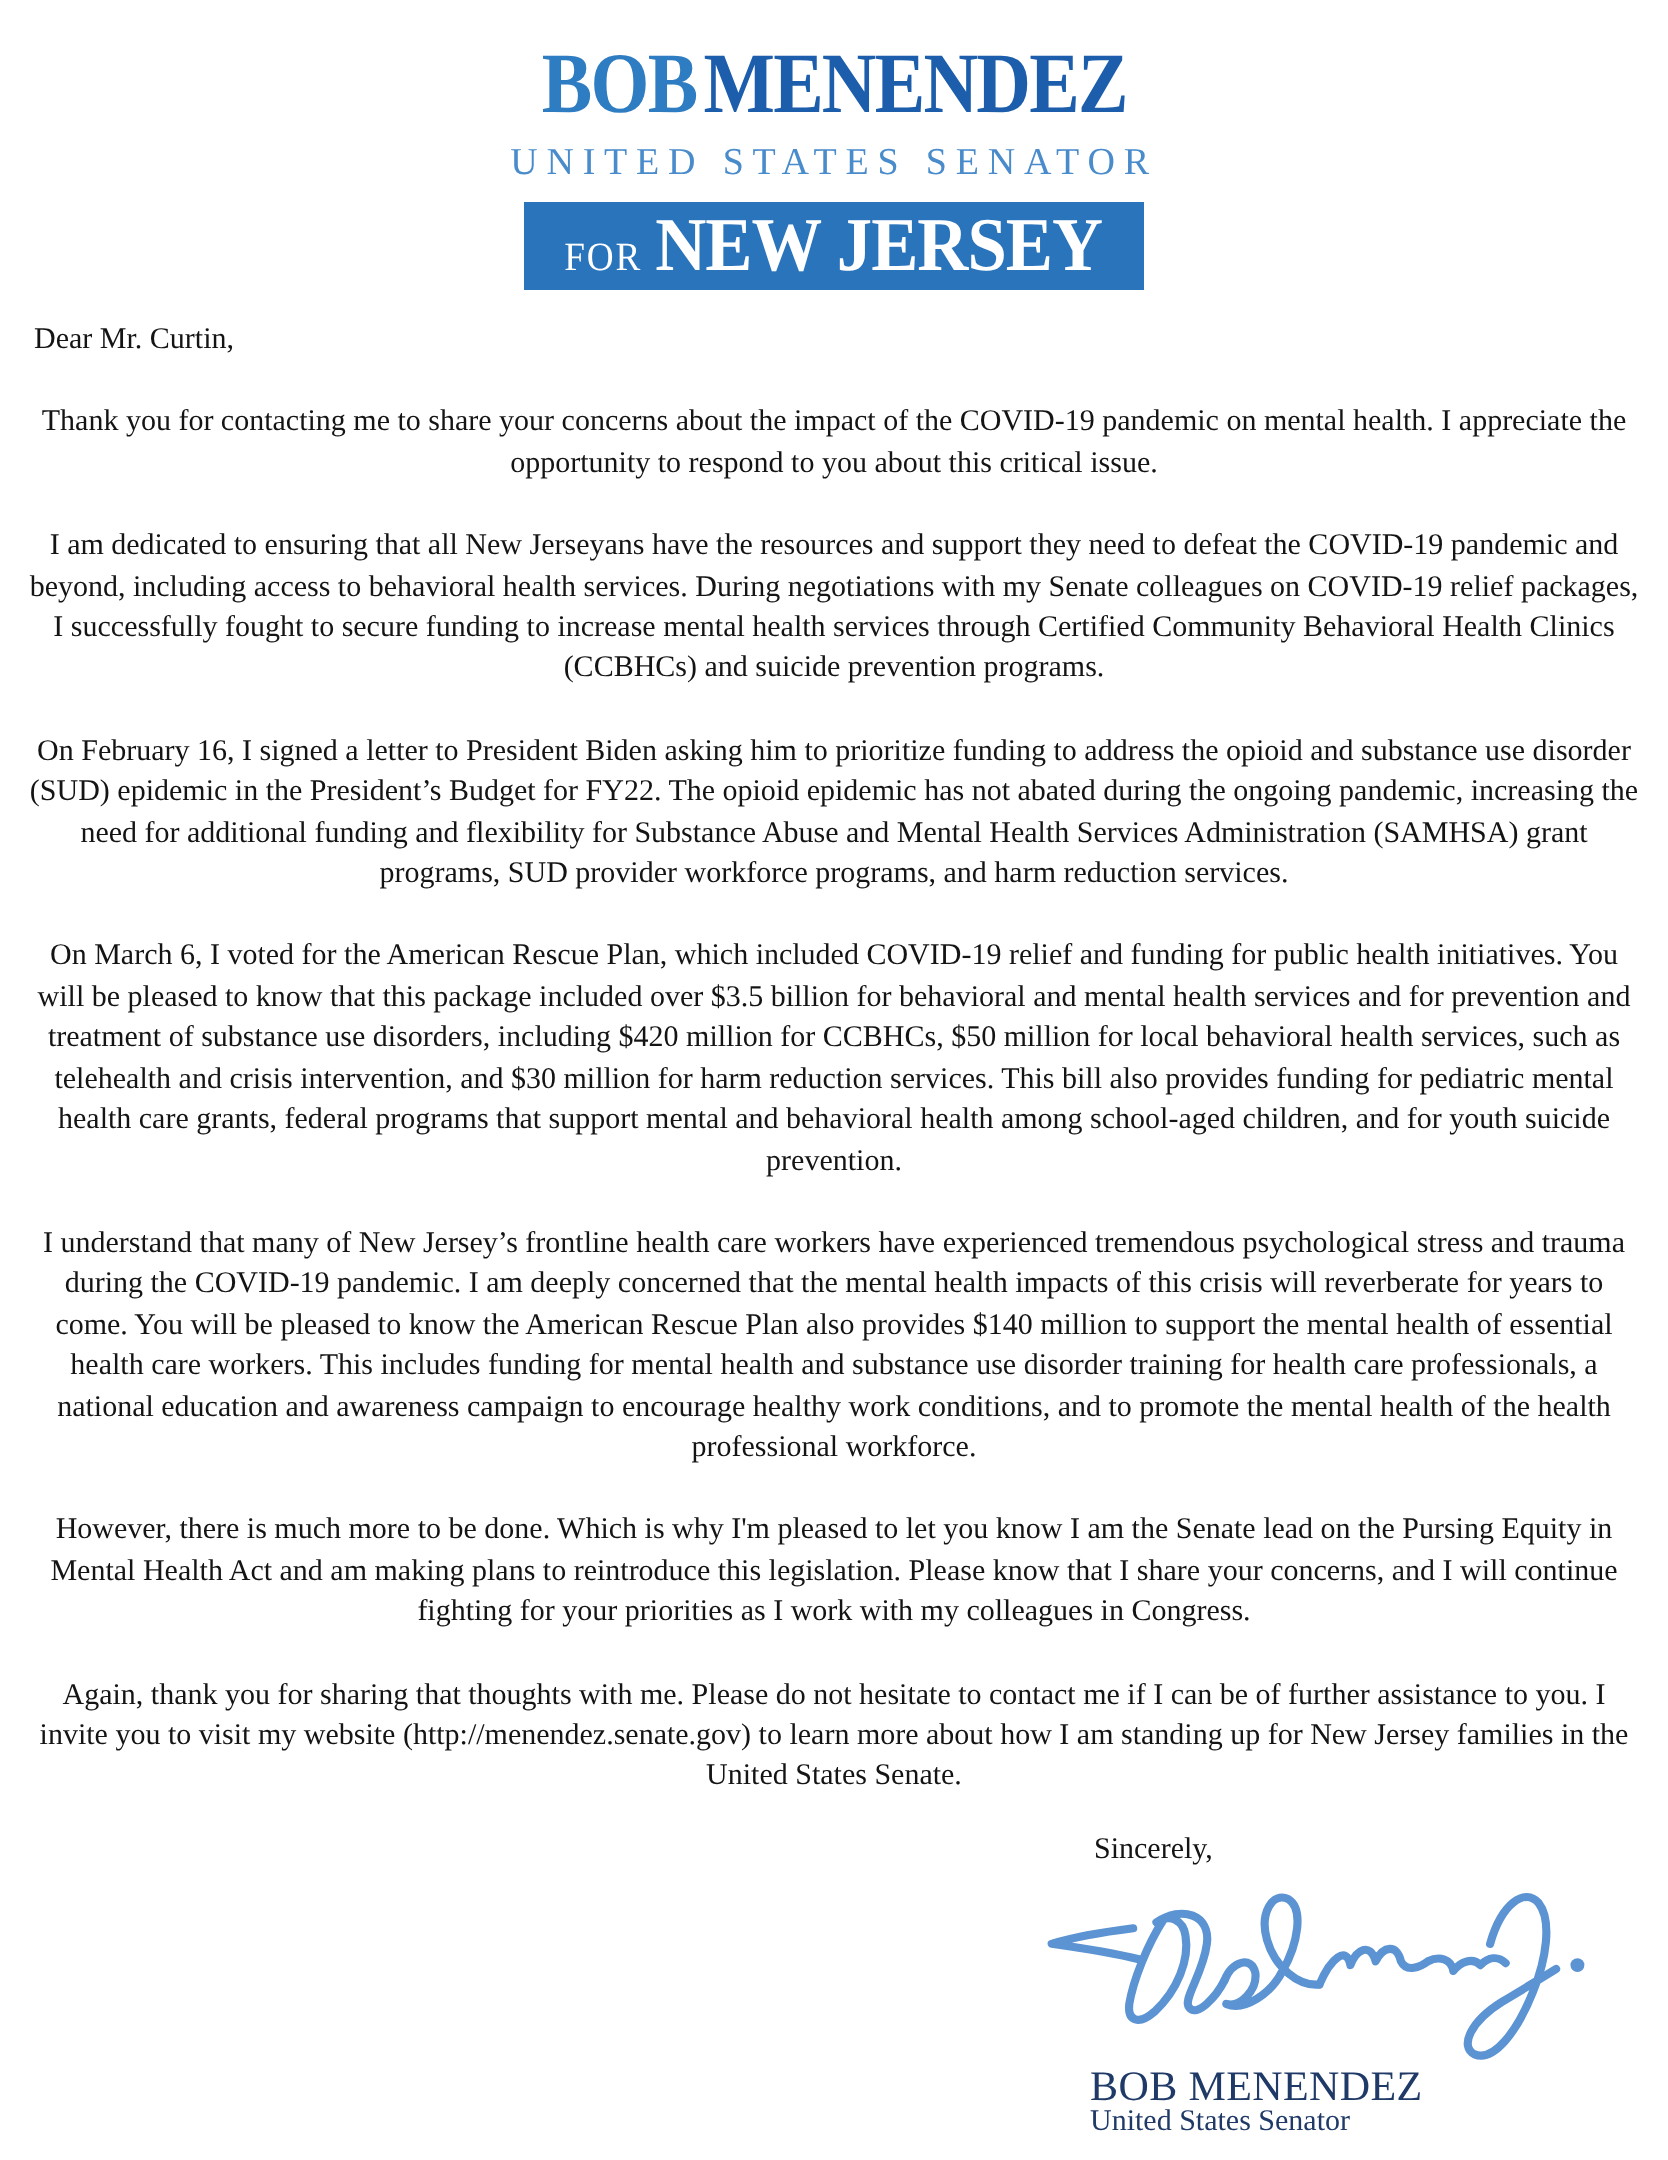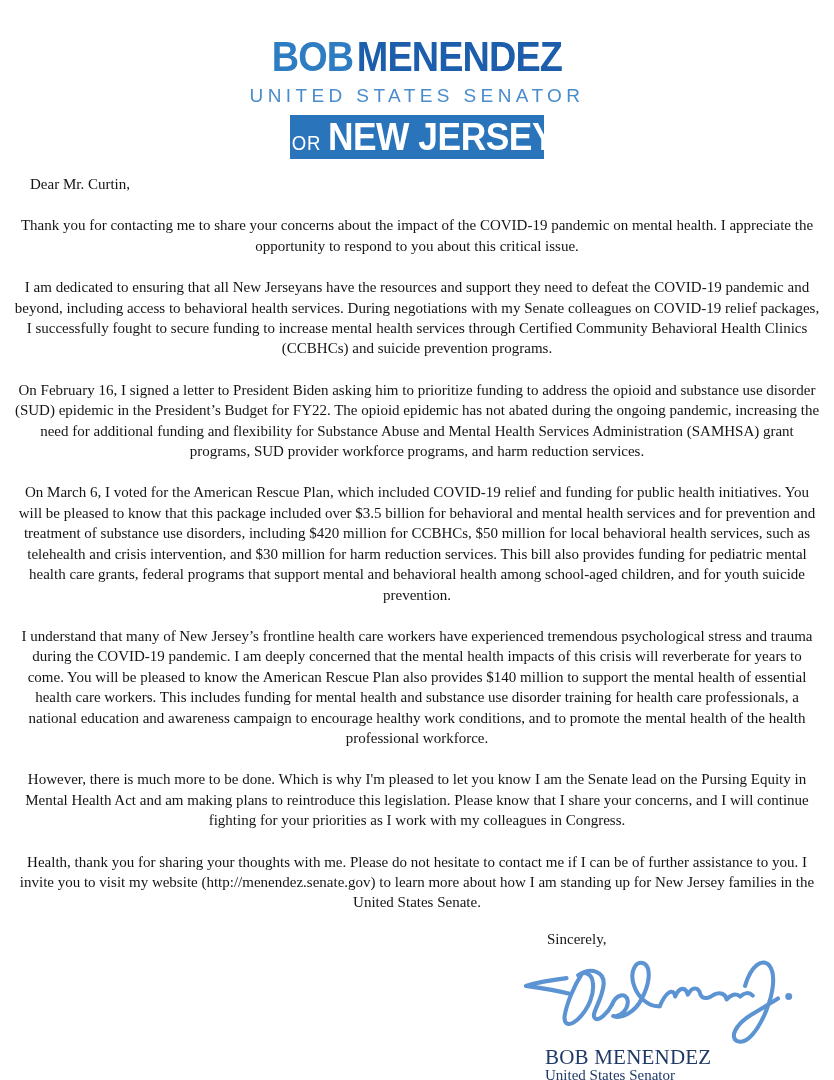--- a/index.html
+++ b/index.html
@@ -17,24 +17,24 @@
   .page{
     position:relative;
     width:834px;height:1080px;
     background:#ffffff;
     overflow:hidden;
     font-family:"Liberation Serif","DejaVu Serif",serif;
     color:var(--ink);
   }
   
   .letterhead{
-    padding-top:35px;
+    padding-top:21px;
     text-align:center;
     line-height:1;
-    font-family:Liberation Sans, sans-serif;
+    font-family:Liberation Serif, serif;
     user-select:none;
   }
   .lh-name{
     display:inline-block;
     transform:scaleX(.88);
     transform-origin:center top;
     font-weight:700;
     font-size:43px;
     letter-spacing:-1px;
     white-space:nowrap;
@@ -44,21 +44,21 @@
   .lh-subtitle{
     margin-top:8px;
     color:var(--subtitle-blue);
     font-size:19px;
     font-weight:500;
     letter-spacing:4.4px;
     white-space:nowrap;
   }
   .lh-banner{
     margin:10px auto 0;
-    width:254px;height:44px;
+    width:310px;height:44px;
     background:var(--banner-bg);
     display:flex;
     align-items:center;
     justify-content:center;
     white-space:nowrap;
   }
   .lh-banner-inner{
     display:flex;align-items:baseline;
     transform:scaleX(.93);
     transform-origin:center;
@@ -75,21 +75,21 @@
     font-size:38px;
     font-weight:700;
     letter-spacing:-.5px;
   }
   
   .letter-body{
     padding:15px 14px 0 14px;
     font-size:15px;
     line-height:20.4px;
   }
-  .salutation{margin:0 0 21px 16px;}
+  .salutation{margin:0 0 21px 3px;}
   .para{margin:0 0 21px 0;text-align:center;}
   
   .closing{
     margin:-5px 0 0 486px;
     width:320px;
   }
   .closing-word{
     padding-left:47px;
     font-size:15px;
     line-height:20px;
@@ -141,21 +141,21 @@
   </header>
 
   <main class="letter-body">
     <p class="salutation">Dear Mr. Curtin,</p>
     <p class="para">Thank you for contacting me to share your concerns about the impact of the COVID-19 pandemic on mental health. I appreciate the opportunity to respond to you about this critical issue.</p>
     <p class="para">I am dedicated to ensuring that all New Jerseyans have the resources and support they need to defeat the COVID-19 pandemic and beyond, including access to behavioral health services. During negotiations with my Senate colleagues on COVID-19 relief packages, I successfully fought to secure funding to increase mental health services through Certified Community Behavioral Health Clinics (CCBHCs) and suicide prevention programs.</p>
     <p class="para">On February 16, I signed a letter to President Biden asking him to prioritize funding to address the opioid and substance use disorder (SUD) epidemic in the President’s Budget for FY22. The opioid epidemic has not abated during the ongoing pandemic, increasing the need for additional funding and flexibility for Substance Abuse and Mental Health Services Administration (SAMHSA) grant programs, SUD provider workforce programs, and harm reduction services.</p>
     <p class="para">On March 6, I voted for the American Rescue Plan, which included COVID-19 relief and funding for public health initiatives. You will be pleased to know that this package included over $3.5 billion for behavioral and mental health services and for prevention and treatment of substance use disorders, including $420 million for CCBHCs, $50 million for local behavioral health services, such as telehealth and crisis intervention, and $30 million for harm reduction services. This bill also provides funding for pediatric mental health care grants, federal programs that support mental and behavioral health among school-aged children, and for youth suicide prevention.</p>
     <p class="para">I understand that many of New Jersey’s frontline health care workers have experienced tremendous psychological stress and trauma during the COVID-19 pandemic. I am deeply concerned that the mental health impacts of this crisis will reverberate for years to come. You will be pleased to know the American Rescue Plan also provides $140 million to support the mental health of essential health care workers. This includes funding for mental health and substance use disorder training for health care professionals, a national education and awareness campaign to encourage healthy work conditions, and to promote the mental health of the health professional workforce.</p>
     <p class="para">However, there is much more to be done. Which is why I'm pleased to let you know I am the Senate lead on the Pursing Equity in Mental Health Act and am making plans to reintroduce this legislation.  Please know that I share your concerns, and I will continue fighting for your priorities as I work with my colleagues in Congress.</p>
-    <p class="para">Health, thank you for sharing your thoughts with me. Please do not hesitate to contact me if I can be of further assistance to you.  I invite you to visit my website (http://menendez.senate.gov) to learn more about how I am standing up for New Jersey families in the United States Senate.</p>
+    <p class="para">Again, thank you for sharing that thoughts with me. Please do not hesitate to contact me if I can be of further assistance to you.  I invite you to visit my website (http://menendez.senate.gov) to learn more about how I am standing up for New Jersey families in the United States Senate.</p>
 
     <div class="closing">
       <div class="closing-word">Sincerely,</div>
 
       <svg class="signature" viewBox="0 0 300 100" aria-hidden="true">
 
         <path d="M64 29 C48 31 32 34 22 37 C36 39 55 42 67 45"></path>
 
         <path d="M80 24 C71 38 64 56 62 68 C61 77 67 79 75 72 C87 61 93 45 91 33 C90 25 83 21 76 26 C89 17 104 22 102 37 C100 53 89 66 93 70 C97 75 107 64 111 56"></path>
 

